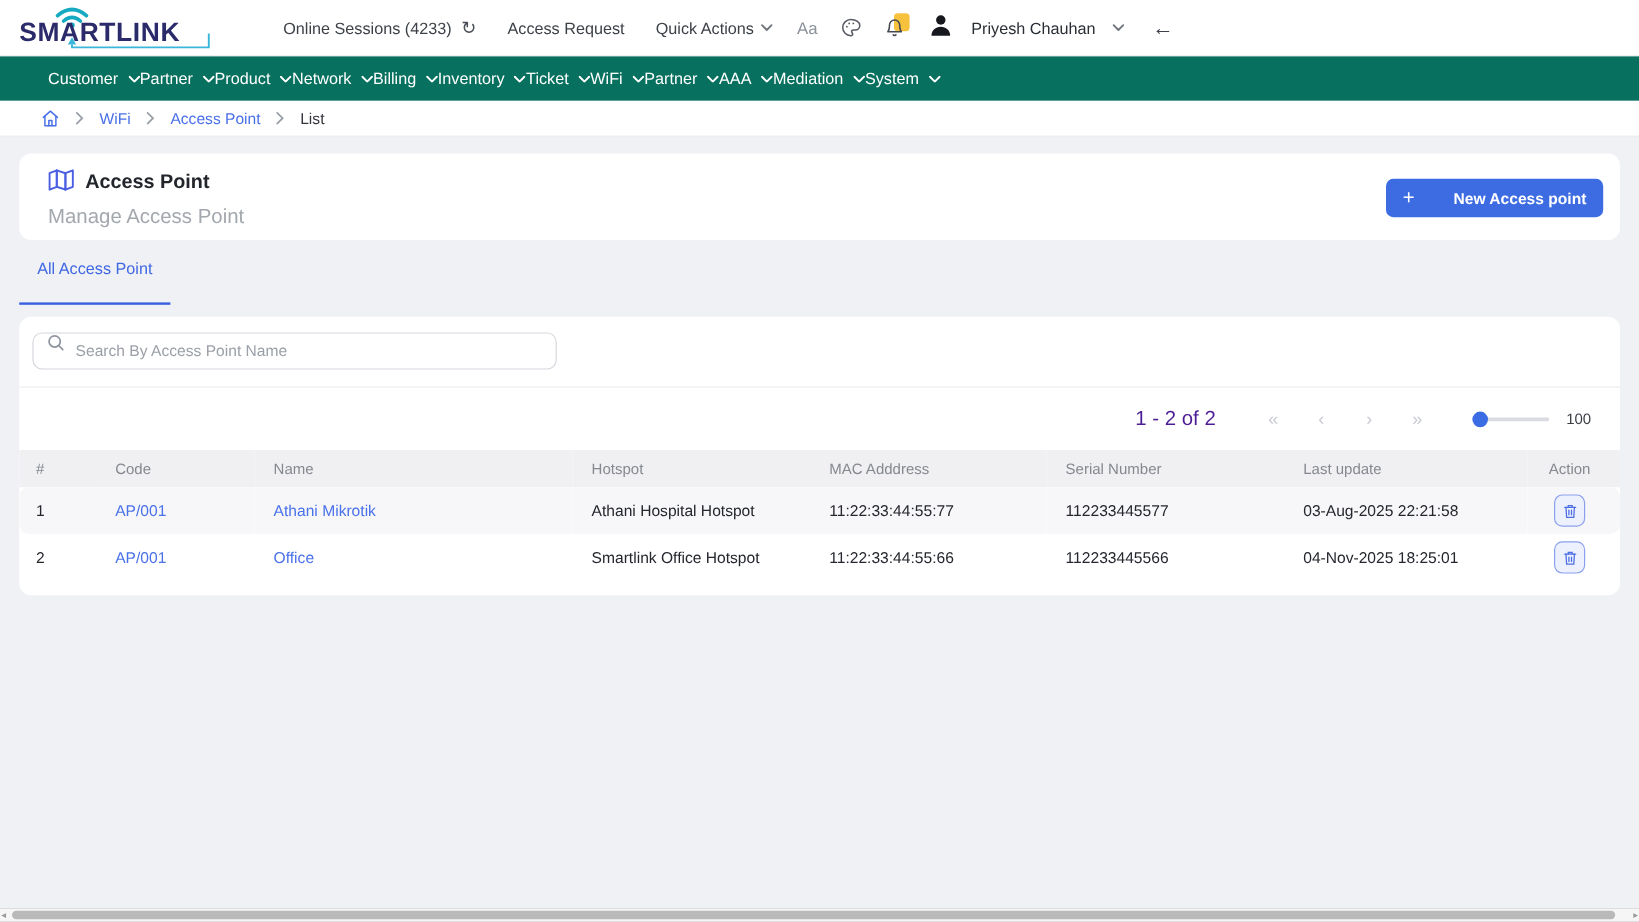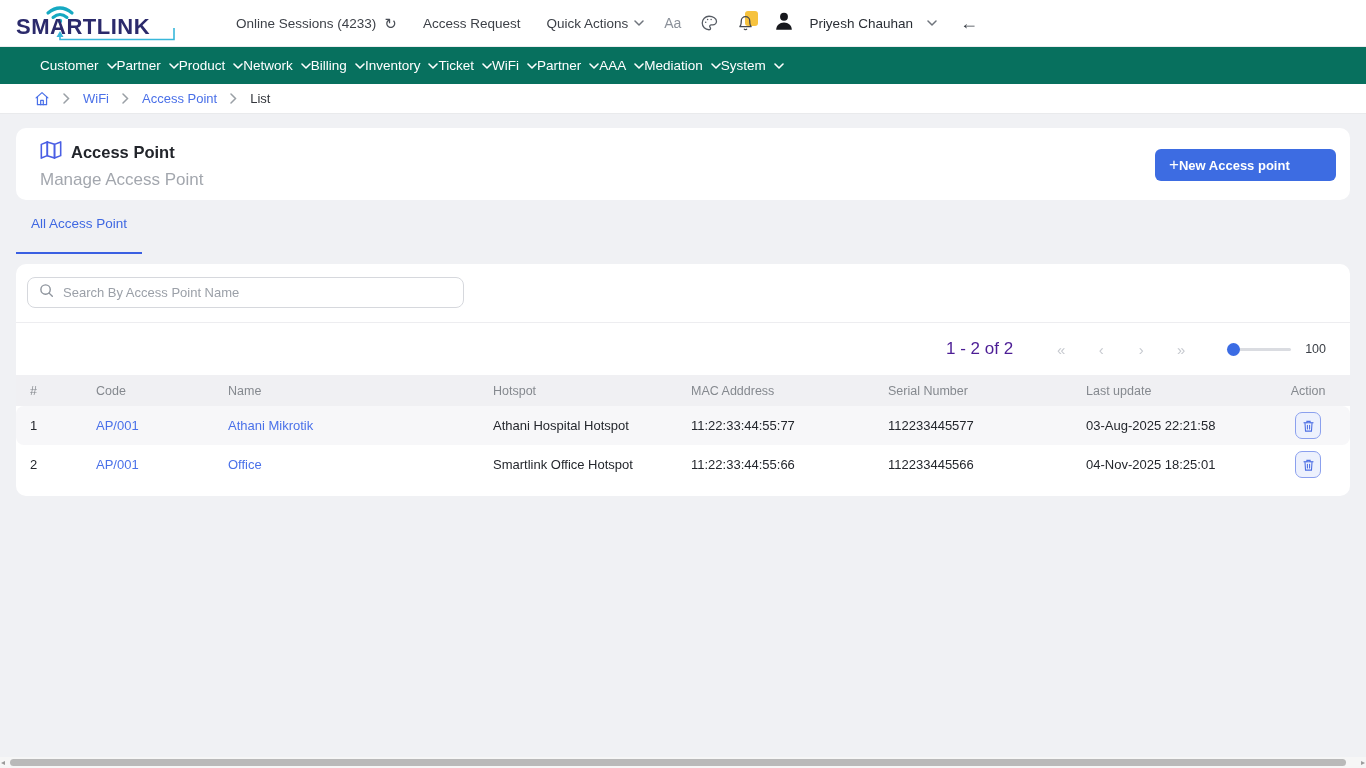--- a/index.html
+++ b/index.html
@@ -59,28 +59,28 @@
     padding:13px 14px 11px 24px; height:72px; }
   .titlerow { display:flex; align-items:center; gap:9px; }
   .pagetitle { font-size:16.5px; font-weight:bold; color:#22252b; }
   .subtitle { font-size:17px; color:#a3a7ae; margin-top:6px;text-align:center; }
   .primary {
     width:181px; height:32px; background:#3d6ce2; border:none; border-radius:6px;
     color:#fff; font-family:inherit; font-size:13px; font-weight:bold;
     display:flex; align-items:center; padding:0 14px; cursor:pointer;
   }
   .primary .plus { font-size:17px; font-weight:normal; }
-  .primary .lbl { flex:1; text-align:left; }
+  .primary .lbl { flex:1; text-align:right; }
   .tabs { margin-top:13px; }
   .tab { display:inline-block; color:#3f68e2; font-size:13.5px;
     padding:3px 15px 21px; border-bottom:2.5px solid #3a5fe2; cursor:pointer; }
   .tablecard { margin-top:10px; padding-top:13px; overflow:hidden; padding-bottom:12px; }
   .searchrow { padding:0 11px 14px; border-bottom:1px solid #ededf0; }
   .tsearch { width:437px; height:31px; border:1px solid #d6d8dd; border-radius:8px;
-    display:flex; align-items:center; gap:9px; padding:0 11px; color:#8d939c; cursor:text; }
+    display:flex; gap:9px; padding:0 11px; color:#8d939c; cursor:text; }
   .tsearch input { border:none; outline:none; flex:1; font:inherit; font-size:13px; color:#555; background:transparent; }
   .tsearch input::placeholder { color:#9ba0a8; }
   .pagerow { height:52px; display:flex; align-items:center; justify-content:flex-end;
     padding-right:24px; }
   .range { font-size:17px; color:#4c1d95; margin-right:28px; }
   .pgbtn { color:#c6c9cf; font-size:15px; cursor:default; width:40px; text-align:center; }
   .slider { position:relative; width:64px; height:13px; margin:0 14px 0 26px; cursor:pointer; }
   .slider .track { position:absolute; top:5px; left:0; right:0; height:3px;
     background:#dadce1; border-radius:2px; }
   .slider .knob { position:absolute; top:0; left:0; width:13px; height:13px;

